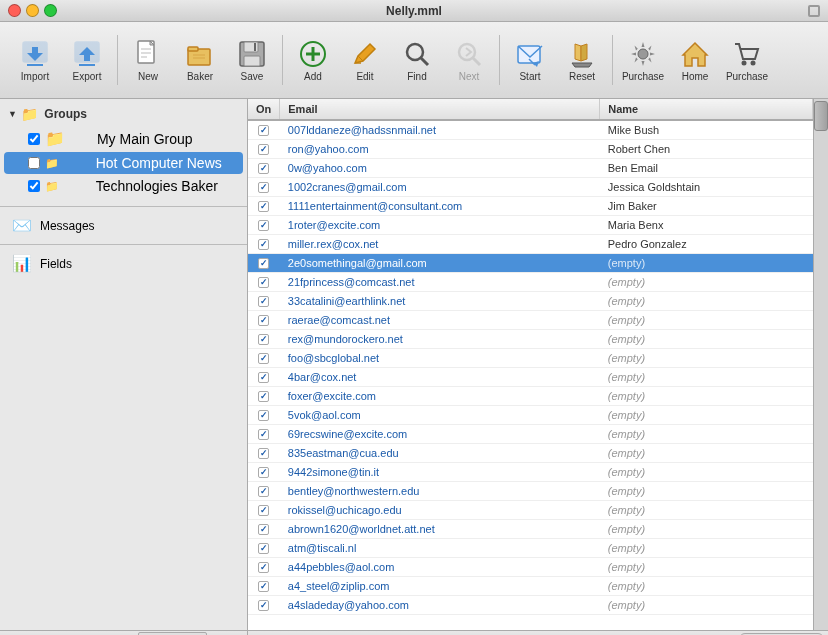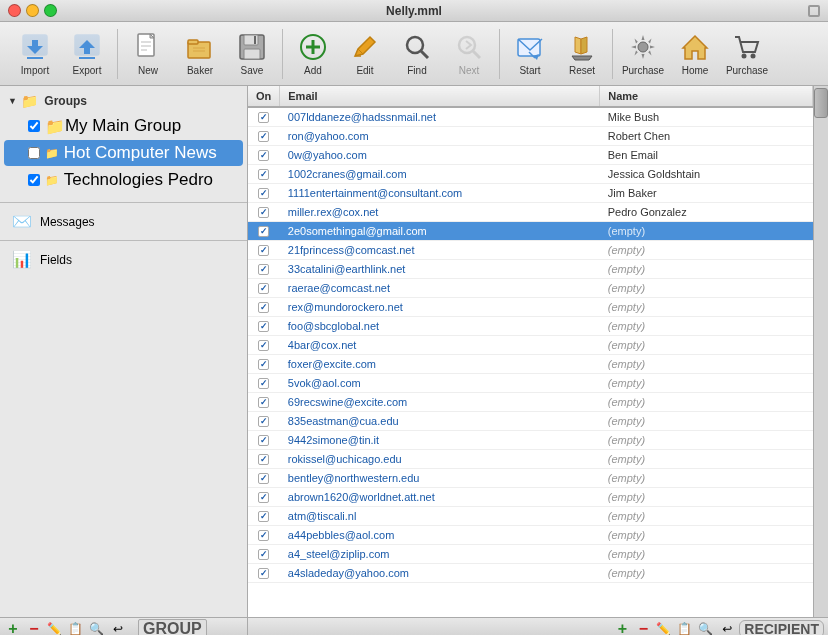--- a/index.html
+++ b/index.html
@@ -20,21 +20,21 @@
     .tb-close { background: #ff5f57; }
     .tb-min { background: #febc2e; }
     .tb-max { background: #28c840; }
     .titlebar-title { font-size: 12px; font-weight: bold; color: #333; }
     .titlebar-resize { position: absolute; right: 8px; width: 12px; height: 12px; border: 2px solid #999; border-radius: 2px; }
 
     
     .toolbar {
       background: linear-gradient(to bottom, #f0f0f0, #d8d8d8);
       border-bottom: 1px solid #aaa;
-      height: 64px;
+      height: 77px;
       display: flex;
       align-items: center;
       padding: 0 5px;
     }
     .toolbar-group { display: flex; align-items: center; padding: 0 4px; border-right: 1px solid #bbb; height: 50px; }
     .toolbar-group:last-child { border-right: none; }
     .toolbar-btn {
       display: flex; flex-direction: column; align-items: center; justify-content: center;
       width: 52px; height: 50px; cursor: pointer; border-radius: 4px;
       padding: 3px;
@@ -60,21 +60,21 @@
       cursor: pointer;
     }
     .sidebar-header .triangle { margin-right: 4px; font-size: 9px; }
     .sidebar-item {
       display: flex; align-items: center;
       padding: 3px 8px 3px 24px;
       cursor: pointer; border-radius: 4px; margin: 1px 4px;
     }
     .sidebar-item.selected { background: #4a90d9; color: white; }
     .sidebar-item input[type=checkbox] { margin-right: 5px; width: 12px; height: 12px; }
-    .sidebar-item .item-label { font-size: 17px; }
+    .sidebar-item .item-label { font-size: 14px; margin-left: 32px; }
     .sidebar-messages { display: flex; align-items: center; padding: 4px 8px; cursor: pointer; border-radius: 4px; margin: 1px 4px; }
     .sidebar-fields { display: flex; align-items: center; padding: 4px 8px; cursor: pointer; border-radius: 4px; margin: 1px 4px; }
     .divider { height: 1px; background: #bbb; margin: 4px 0; }
 
     
     .content-area { flex: 1; display: flex; flex-direction: column; background: white; }
     .table-container { flex: 1; overflow: auto; }
     table { width: 100%; border-collapse: collapse; }
     thead tr { background: linear-gradient(to bottom, #f5f5f5, #e0e0e0); border-bottom: 2px solid #aaa; }
     thead th { padding: 4px 8px; text-align: left; font-size: 11px; font-weight: bold; color: #333; border-right: 1px solid #ccc; position: sticky; top: 0; background: linear-gradient(to bottom, #f5f5f5, #e0e0e0); }
@@ -306,21 +306,21 @@
         <span class="item-label">My Main Group</span>
       </div>
       <div class="sidebar-item selected">
         <input type="checkbox" style="">
         <span style="margin-right:5px;">📁</span>
         <span class="item-label">Hot Computer News</span>
       </div>
       <div class="sidebar-item">
         <input type="checkbox" checked="" style="">
         <span style="margin-right:5px;">📁</span>
-        <span class="item-label">Technologies Pedro</span>
+        <span class="item-label">Technologies Baker</span>
       </div>
     </div>
     <div class="divider"></div>
     <div class="sidebar-messages">
       <span style="margin-right:8px; font-size:16px;">✉️</span>
       <span style="font-size:12px;">Messages</span>
     </div>
     <div class="divider"></div>
     <div class="sidebar-fields">
       <span style="margin-right:8px; font-size:16px;">📊</span>
@@ -383,20 +383,29 @@
               </td>
               <td class="email">1111entertainment@consultant.com</td>
               <td>Jim Baker</td>
             </tr>
             <tr>
               <td>
                 <div class="checkbox-cell">
                   <div class="chk checked"></div>
                 </div>
               </td>
+              <td class="email">1roter@excite.com</td>
+              <td>Maria Benx</td>
+            </tr>
+            <tr>
+              <td>
+                <div class="checkbox-cell">
+                  <div class="chk checked"></div>
+                </div>
+              </td>
               <td class="email">miller.rex@cox.net</td>
               <td>Pedro Gonzalez</td>
             </tr>
             <tr class="selected-row">
               <td>
                 <div class="checkbox-cell">
                   <div class="chk checked"></div>
                 </div>
               </td>
               <td class="">2e0somethingal@gmail.com</td>
@@ -500,30 +509,30 @@
               </td>
               <td class="email">9442simone@tin.it</td>
               <td class="empty">(empty)</td>
             </tr>
             <tr>
               <td>
                 <div class="checkbox-cell">
                   <div class="chk checked"></div>
                 </div>
               </td>
+              <td class="email">bentley@northwestern.edu</td>
+              <td class="empty">(empty)</td>
+            </tr>
+            <tr>
+              <td>
+                <div class="checkbox-cell">
+                  <div class="chk checked"></div>
+                </div>
+              </td>
               <td class="email">rokissel@uchicago.edu</td>
-              <td class="empty">(empty)</td>
-            </tr>
-            <tr>
-              <td>
-                <div class="checkbox-cell">
-                  <div class="chk checked"></div>
-                </div>
-              </td>
-              <td class="email">bentley@northwestern.edu</td>
               <td class="empty">(empty)</td>
             </tr>
             <tr>
               <td>
                 <div class="checkbox-cell">
                   <div class="chk checked"></div>
                 </div>
               </td>
               <td class="email">abrown1620@worldnet.att.net</td>
               <td class="empty">(empty)</td>

